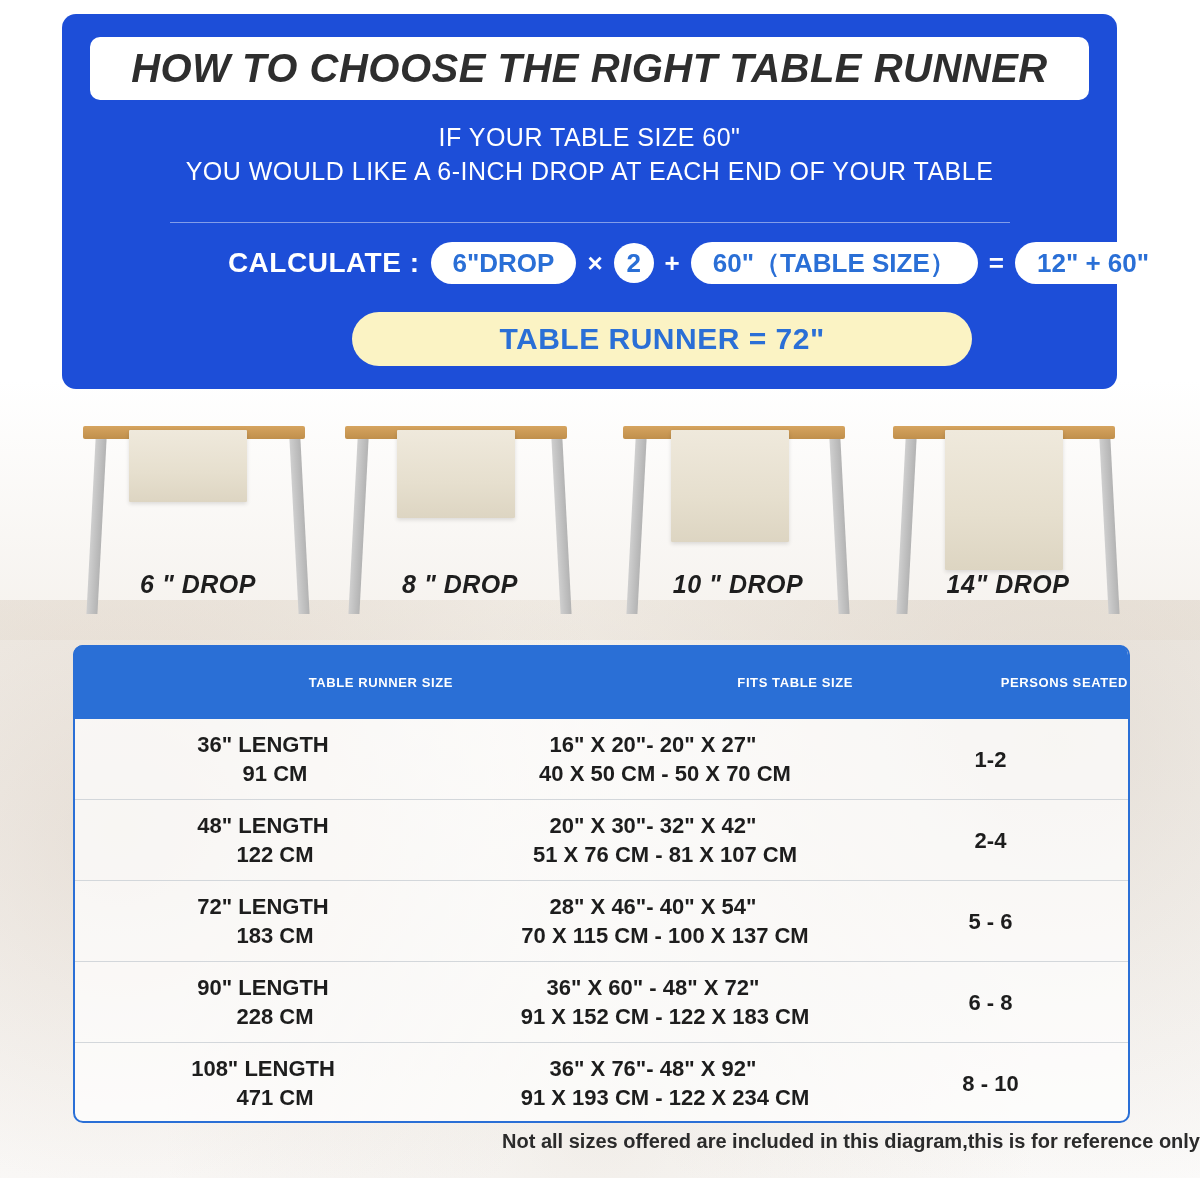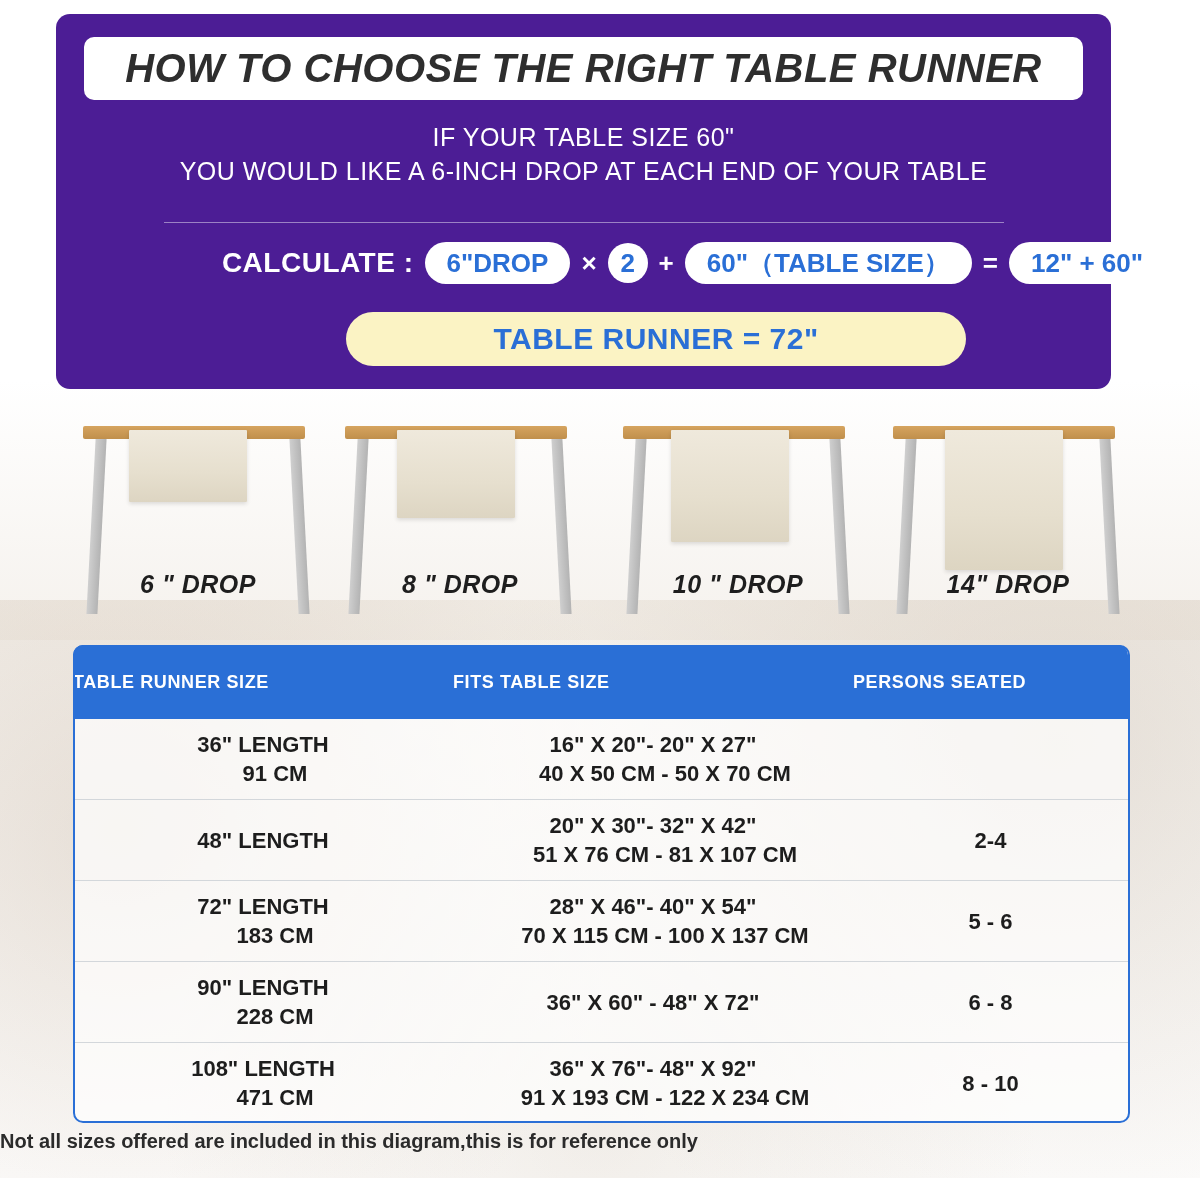--- a/index.html
+++ b/index.html
@@ -38,24 +38,24 @@
   .page {
     position: relative;
     z-index: 1;
     width: 1200px;
     height: 1178px;
   }
 
   
   .calc-panel {
     position: absolute;
-    left: 56px; top: 14px;
+    left: 62px; top: 14px;
     width: 1055px;
     height: 375px;
-    background: #4c1d95;
+    background: #1d4ed8;
     border-radius: 14px;
   }
   .calc-title-box {
     position: absolute;
     left: 28px; top: 23px;
     width: 999px;
     height: 63px;
     background: #ffffff;
     border-radius: 10px;
     display: flex;
@@ -215,23 +215,23 @@
     background: rgba(255,255,255,0.55);
   }
   .thead {
     display: flex;
     background: #2a6fd6;
     height: 74px;
     align-items: center;
   }
   .thead > div {
     color: #ffffff;
-    font-size: 18px;
-    font-weight: bold;
-    text-align: left;
+    font-size: 13px;
+    font-weight: bold;
+    text-align: right;
     letter-spacing: 0.6px;
   }
   .col1 { width: 380px; }
   .col2 { width: 400px; }
   .col3 { width: 275px; }
 
   .trow {
     display: flex;
     align-items: center;
     border-bottom: 1px solid #d3d7db;
@@ -256,21 +256,21 @@
     height: 474px;
     border: 2px solid #2a6fd6;
     border-radius: 10px;
     pointer-events: none;
   }
 
   .footnote {
     position: absolute;
     left: 0; top: 1130px;
     width: 1200px;
-    text-align: left;
+    text-align: right;
     color: #2b2b2b;
     font-size: 20px;
     font-weight: bold;
   }
 </style>
 </head>
 <body>
 
 <div class="bg-wash"></div>
 <div class="bg-wash-top"></div>
@@ -350,25 +350,27 @@
 
     <div class="trow">
       <div class="col1">
         <div class="cell-strong">36" LENGTH</div>
         <div class="cell-line2">91 CM</div>
       </div>
       <div class="col2">
         <div class="cell-strong">16" X 20"- 20" X 27"</div>
         <div class="cell-line2">40 X 50 CM - 50 X 70 CM</div>
       </div>
+      <div class="col3 persons">1-2</div>
     </div>
 
     <div class="trow">
       <div class="col1">
         <div class="cell-strong">48" LENGTH</div>
+        <div class="cell-line2">122 CM</div>
       </div>
       <div class="col2">
         <div class="cell-strong">20" X 30"- 32" X 42"</div>
         <div class="cell-line2">51 X 76 CM - 81 X 107 CM</div>
       </div>
       <div class="col3 persons">2-4</div>
     </div>
 
     <div class="trow">
       <div class="col1">
@@ -382,20 +384,21 @@
       <div class="col3 persons">5 - 6</div>
     </div>
 
     <div class="trow">
       <div class="col1">
         <div class="cell-strong">90" LENGTH</div>
         <div class="cell-line2">228 CM</div>
       </div>
       <div class="col2">
         <div class="cell-strong">36" X 60" - 48" X 72"</div>
+        <div class="cell-line2">91 X 152 CM - 122 X 183 CM</div>
       </div>
       <div class="col3 persons">6 - 8</div>
     </div>
 
     <div class="trow">
       <div class="col1">
         <div class="cell-strong">108" LENGTH</div>
         <div class="cell-line2">471 CM</div>
       </div>
       <div class="col2">

